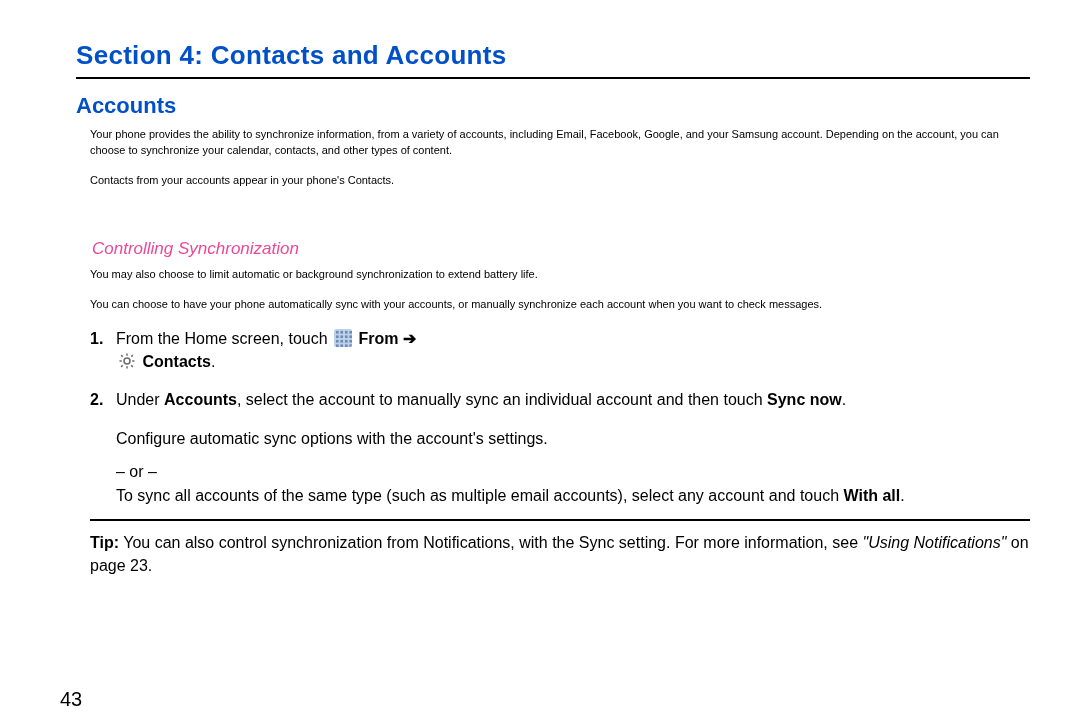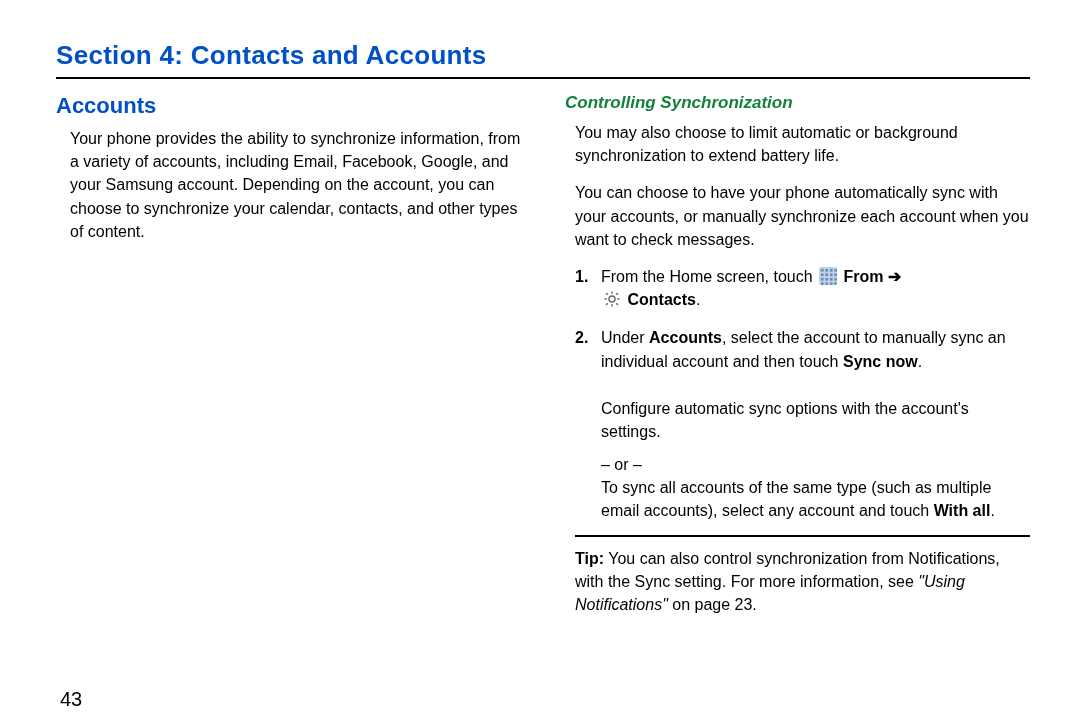--- a/index.html
+++ b/index.html
@@ -7,60 +7,61 @@
     padding: 0;
     font-family: Arial, Helvetica, sans-serif;
     background: #fff;
     color: #000;
     width: 1080px;
     height: 720px;
     overflow: hidden;
     box-sizing: border-box;
   }
   .page {
-    padding: 40px 50px 20px 56px;
+    padding: 40px 50px 20px 76px;
     box-sizing: border-box;
   }
   .section-title {
     color: #0050c8;
     font-weight: 900;
     font-size: 26px;
     letter-spacing: 0.3px;
     margin: 0 0 6px 0;
     font-stretch: condensed;
   }
   .title-rule {
     border: none;
     border-top: 2px solid #000;
     margin: 0 0 14px 0;
   }
   .columns {
     display: flex;
     gap: 36px;
+    flex-direction: column;
   }
   .col {
     flex: 1;
     min-width: 0;
   }
   .h2-blue {
     color: #0050c8;
     font-weight: 900;
     font-size: 22px;
     margin: 0 0 8px 0;
   }
   .h3-blue-italic {
-    color: #15803d;
-    font-weight: 700;
+    color: #ec4899;
+    font-weight: 400;
     font-style: italic;
     font-size: 17px;
-    margin: 0 0 8px 4px;
+    margin: 0 0 8px 16px;
   }
   p {
     margin: 0 0 14px 0;
-    font-size: 16px;
+    font-size: 11px;
     line-height: 1.45;
   }
   .indent {
     margin-left: 14px;
   }
   ol.steps {
     list-style: none;
     padding: 0;
     margin: 0 0 6px 14px;
   }
@@ -72,21 +73,21 @@
     line-height: 1.45;
   }
   ol.steps > li > .num {
     position: absolute;
     left: 0;
     top: 0;
     font-weight: 700;
     font-size: 16px;
   }
   .sub {
-    margin-top: 24px;
+    margin-top: 16px;
   }
   .or {
     margin-top: 10px;
   }
   .tip-rule {
     border: none;
     border-top: 2px solid #000;
     margin: 10px 0 10px 14px;
   }
   .tip {
@@ -125,20 +126,21 @@
 
 <div class="page">
   <h1 class="section-title">Section 4: Contacts and Accounts</h1>
   <hr class="title-rule">
 
   <div class="columns">
 
     <div class="col">
       <h2 class="h2-blue">Accounts</h2>
       <p class="indent">Your phone provides the ability to synchronize information, from a variety of accounts, including Email, Facebook, Google, and your Samsung account. Depending on the account, you can choose to synchronize your calendar, contacts, and other types of content.</p>
+      <p class="indent">Contacts from your accounts appear in your phone's Contacts.</p>
     </div>
 
     <div class="col">
       <h3 class="h3-blue-italic">Controlling Synchronization</h3>
       <p class="indent">You may also choose to limit automatic or background synchronization to extend battery life.</p>
       <p class="indent">You can choose to have your phone automatically sync with your accounts, or manually synchronize each account when you want to check messages.</p>
 
       <ol class="steps">
         <li>
           <span class="num bold">1.</span>

